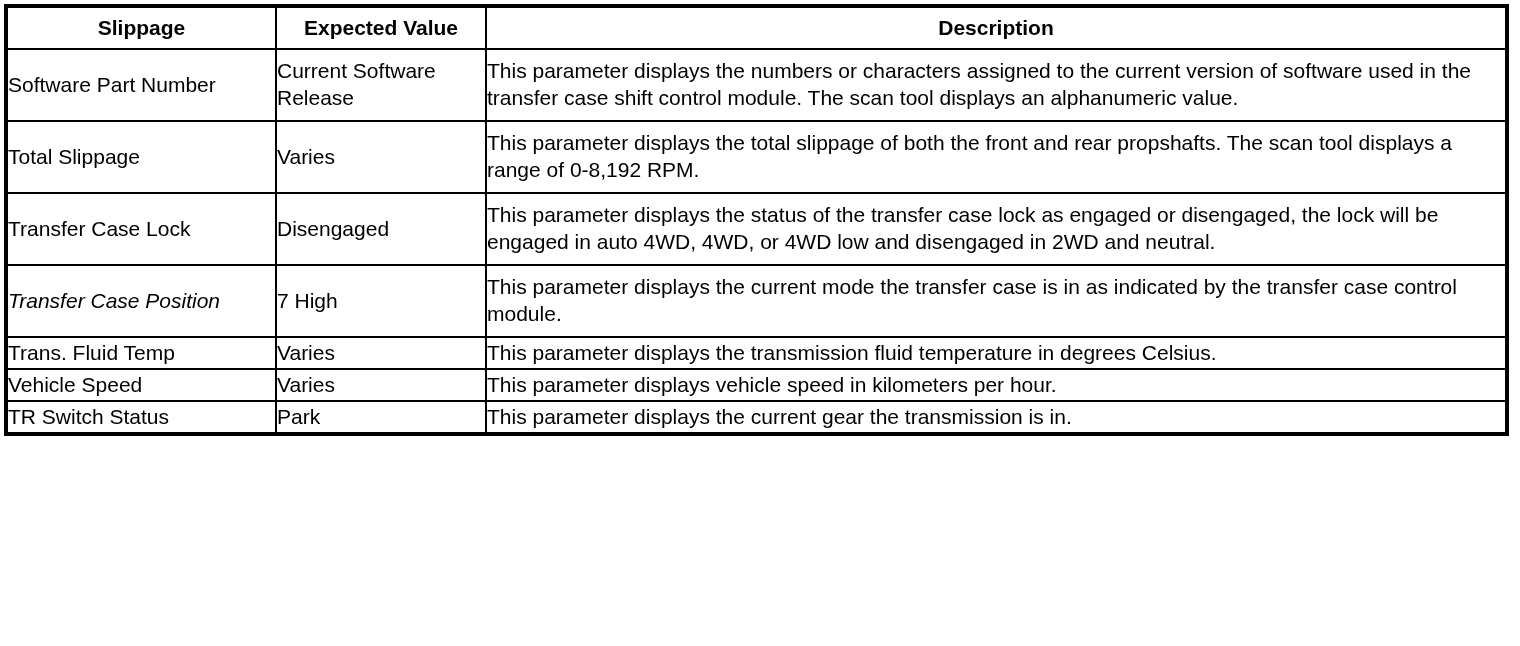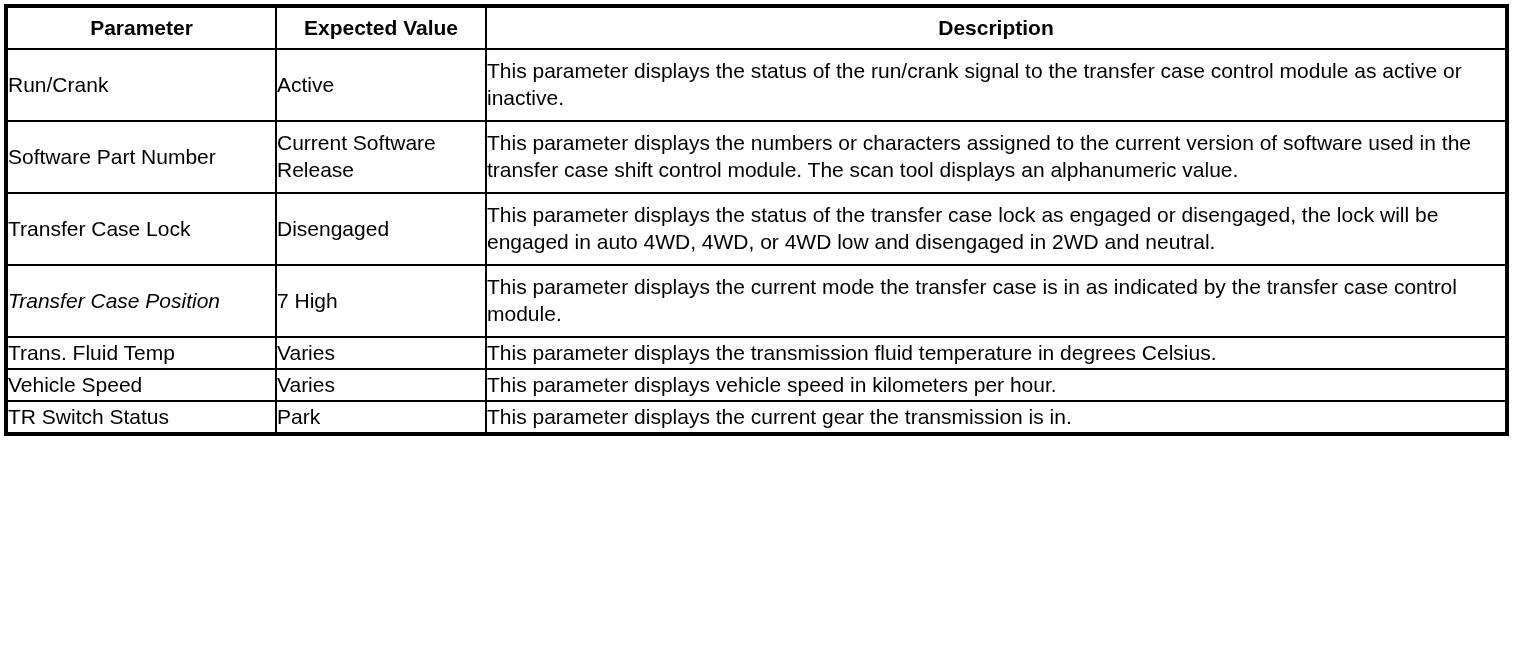--- a/index.html
+++ b/index.html
@@ -74,35 +74,35 @@
 
 <div class="table-wrap">
   <table class="param-table">
     <colgroup>
       <col class="c-param">
       <col class="c-value">
       <col class="c-desc">
     </colgroup>
     <thead>
       <tr>
-        <th>Parameter</th>
+        <th>Slippage</th>
         <th>Expected Value</th>
         <th>Description</th>
       </tr>
     </thead>
     <tbody>
-      <tr class="r-tall">
-        <td class="cell-param">Run/Crank</td>
-        <td class="cell-value">Active</td>
-        <td class="cell-desc">This parameter displays the status of the run/crank signal to the transfer case control module as active or inactive.</td>
-      </tr>
       <tr class="r-xtall">
         <td class="cell-param">Software Part Number</td>
         <td class="cell-value">Current Software Release</td>
         <td class="cell-desc">This parameter displays the numbers or characters assigned to the current version of software used in the transfer case shift control module. The scan tool displays an alphanumeric value.</td>
+      </tr>
+      <tr class="r-tall">
+        <td class="cell-param">Total Slippage</td>
+        <td class="cell-value">Varies</td>
+        <td class="cell-desc">This parameter displays the total slippage of both the front and rear propshafts. The scan tool displays a range of 0-8,192 RPM.</td>
       </tr>
       <tr class="r-tall">
         <td class="cell-param">Transfer Case Lock</td>
         <td class="cell-value">Disengaged</td>
         <td class="cell-desc">This parameter displays the status of the transfer case lock as engaged or disengaged, the lock will be engaged in auto 4WD, 4WD, or 4WD low and disengaged in 2WD and neutral.</td>
       </tr>
       <tr class="r-tall">
         <td class="cell-param nowrap-tight">Transfer Case Position</td>
         <td class="cell-value">7 High</td>
         <td class="cell-desc">This parameter displays the current mode the transfer case is in as indicated by the transfer case control module.</td>

